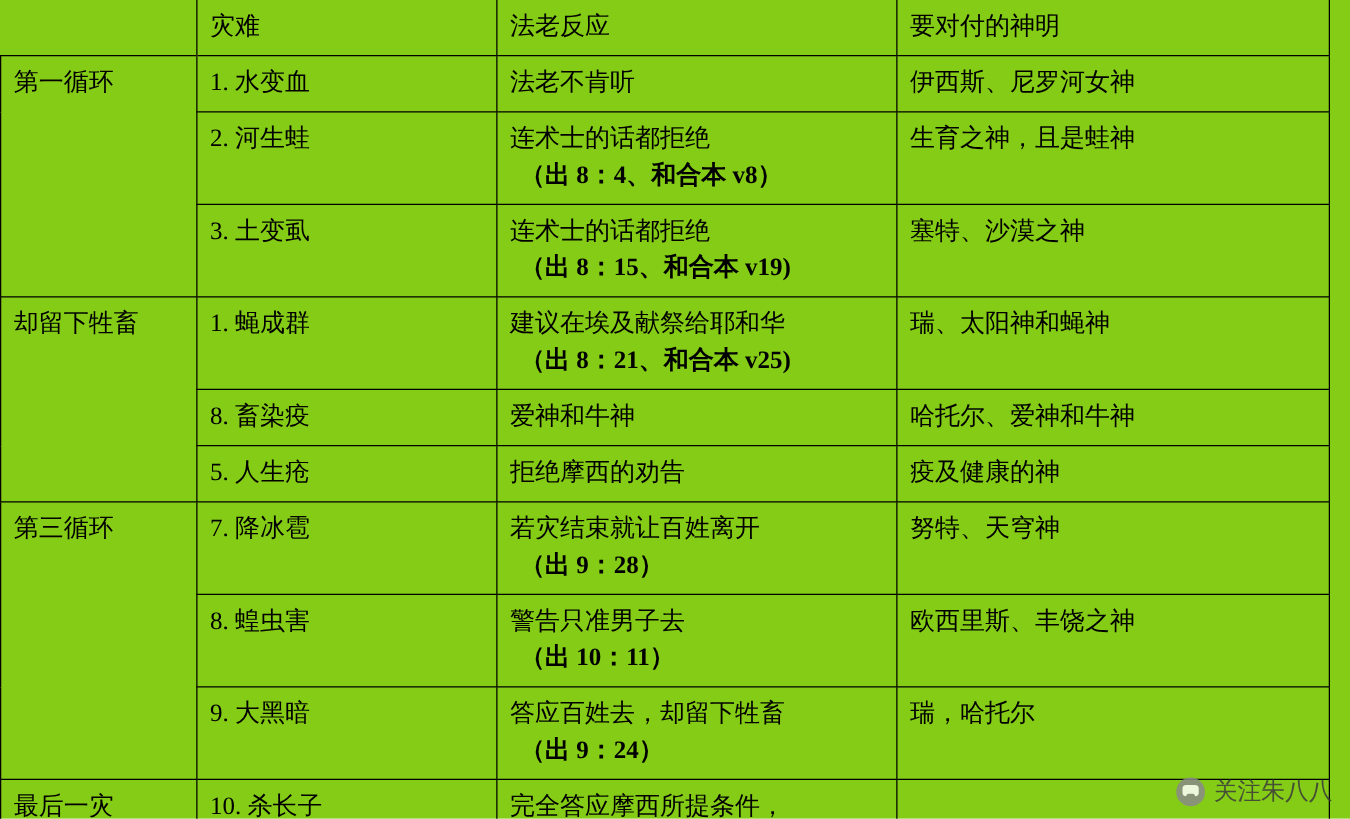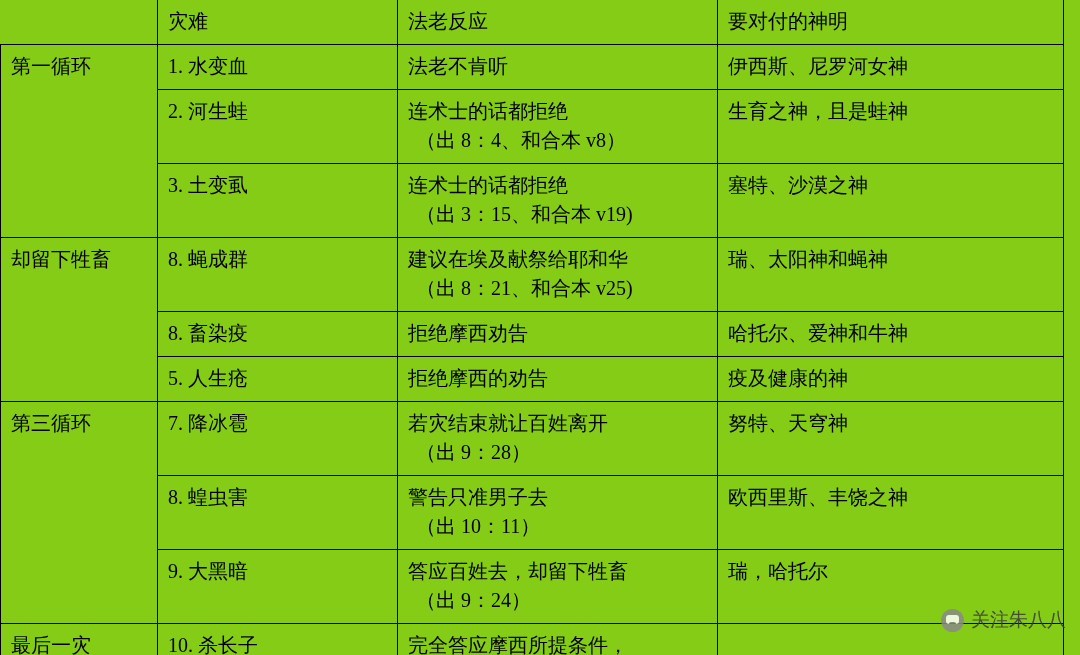--- a/index.html
+++ b/index.html
@@ -44,27 +44,27 @@
     border-left: none;
     border-bottom: none;
   }
   tr.header-row td.hdr {
     border-top: none;
   }
   td.cycle-cell {
     border-left: none;
   }
   .multi-line span { display: block; }
-  .indentsub { display: block; padding-left: 8px; }
+  .indentsub { display: block; padding-left: 8px; font-weight: bold; }
 
   
   #watermark {
     position: absolute;
     right: 14px;
-    bottom: 22px;
+    bottom: 9px;
     display: flex;
     align-items: center;
     gap: 7px;
     font-family: "Liberation Sans", sans-serif;
     font-size: 19px;
     color: #3a3a3a;
     opacity: 0.85;
   }
   #watermark .wm-icon {
     width: 23px; height: 23px;
@@ -125,39 +125,39 @@
           <span>连术士的话都拒绝</span>
           <span class="indentsub">（出 8：4、和合本 v8）</span>
         </td>
         <td>生育之神，且是蛙神</td>
       </tr>
 
       <tr>
         <td>3. 土变虱</td>
         <td class="multi-line">
           <span>连术士的话都拒绝</span>
-          <span class="indentsub">（出 3：15、和合本 v19)</span>
+          <span class="indentsub">（出 8：15、和合本 v19)</span>
         </td>
         <td>塞特、沙漠之神</td>
       </tr>
 
       <tr>
         <td class="cycle-cell" rowspan="3">却留下牲畜</td>
-        <td>8. 蝇成群</td>
+        <td>1. 蝇成群</td>
         <td class="multi-line">
           <span>建议在埃及献祭给耶和华</span>
           <span class="indentsub">（出 8：21、和合本 v25)</span>
         </td>
         <td>瑞、太阳神和蝇神</td>
       </tr>
 
       <tr>
         <td>8. 畜染疫</td>
         <td class="multi-line">
-          <span>拒绝摩西劝告</span>
+          <span>爱神和牛神</span>
         </td>
         <td>哈托尔、爱神和牛神</td>
       </tr>
 
       <tr>
         <td>5. 人生疮</td>
         <td class="multi-line">
           <span>拒绝摩西的劝告</span>
         </td>
         <td>疫及健康的神</td>

